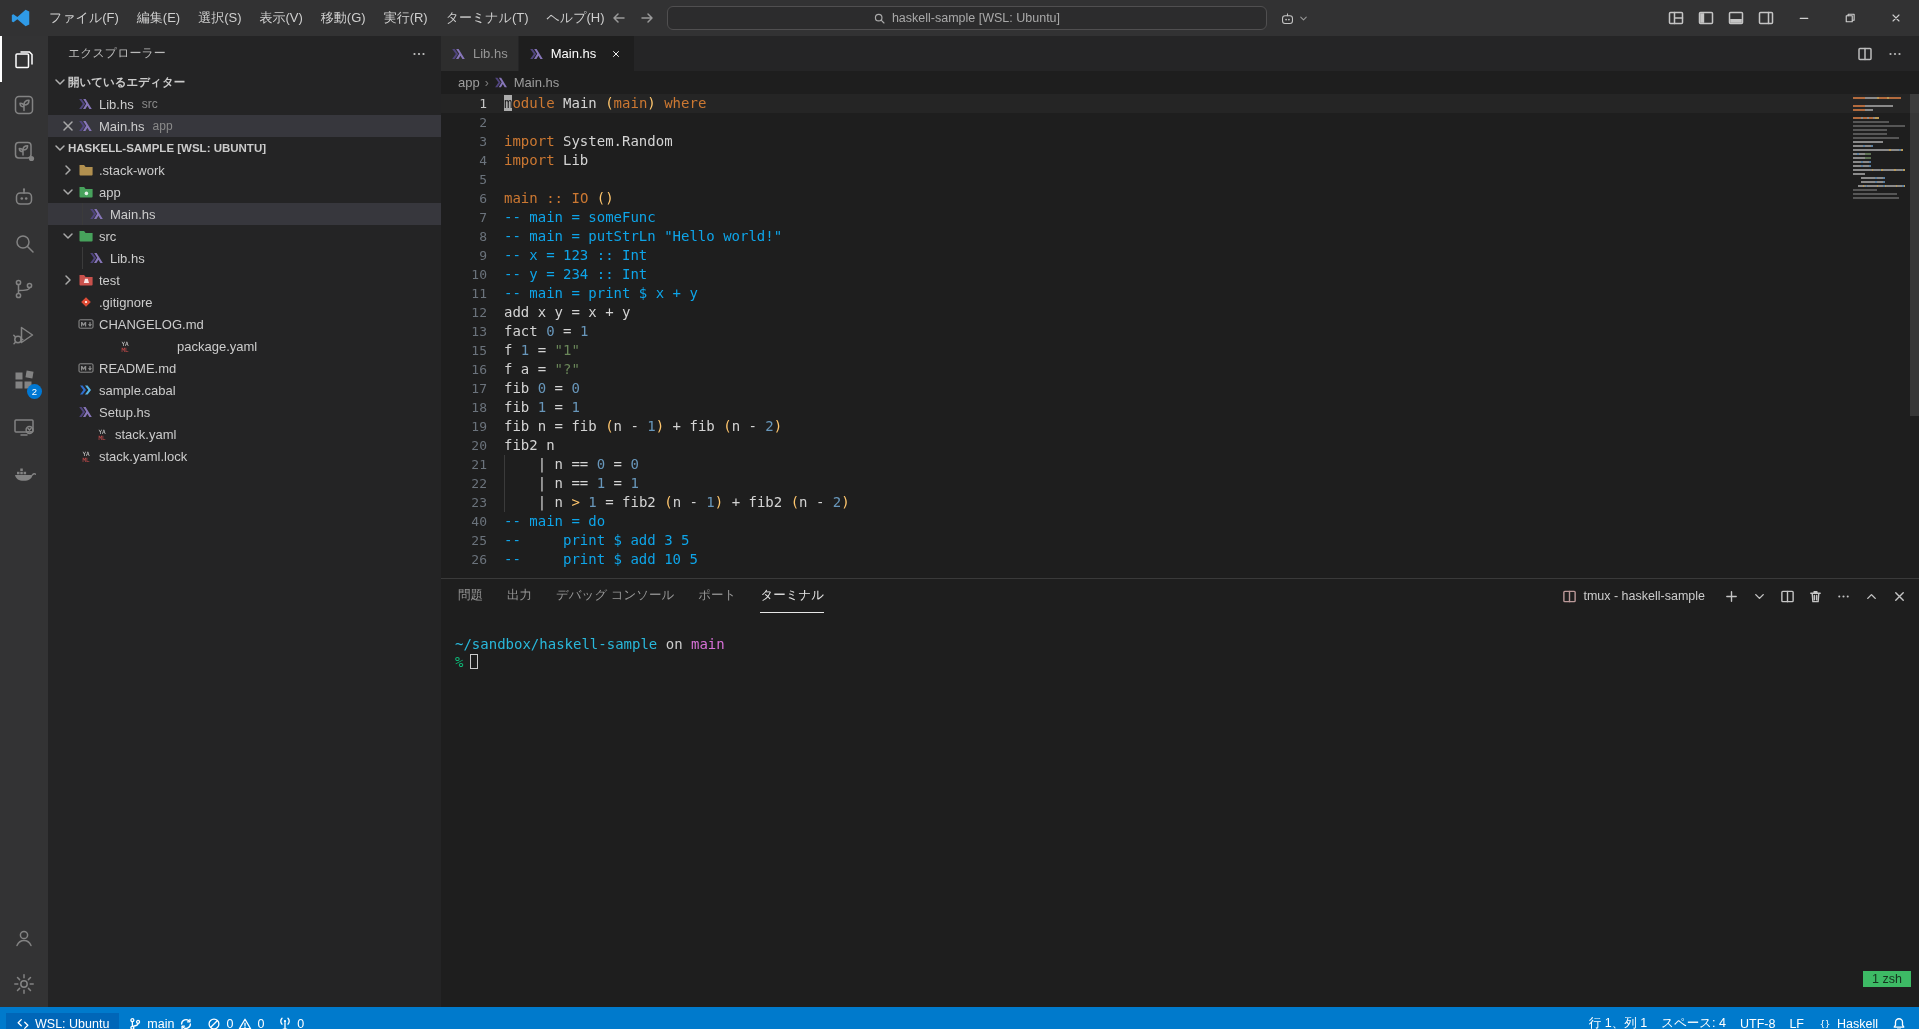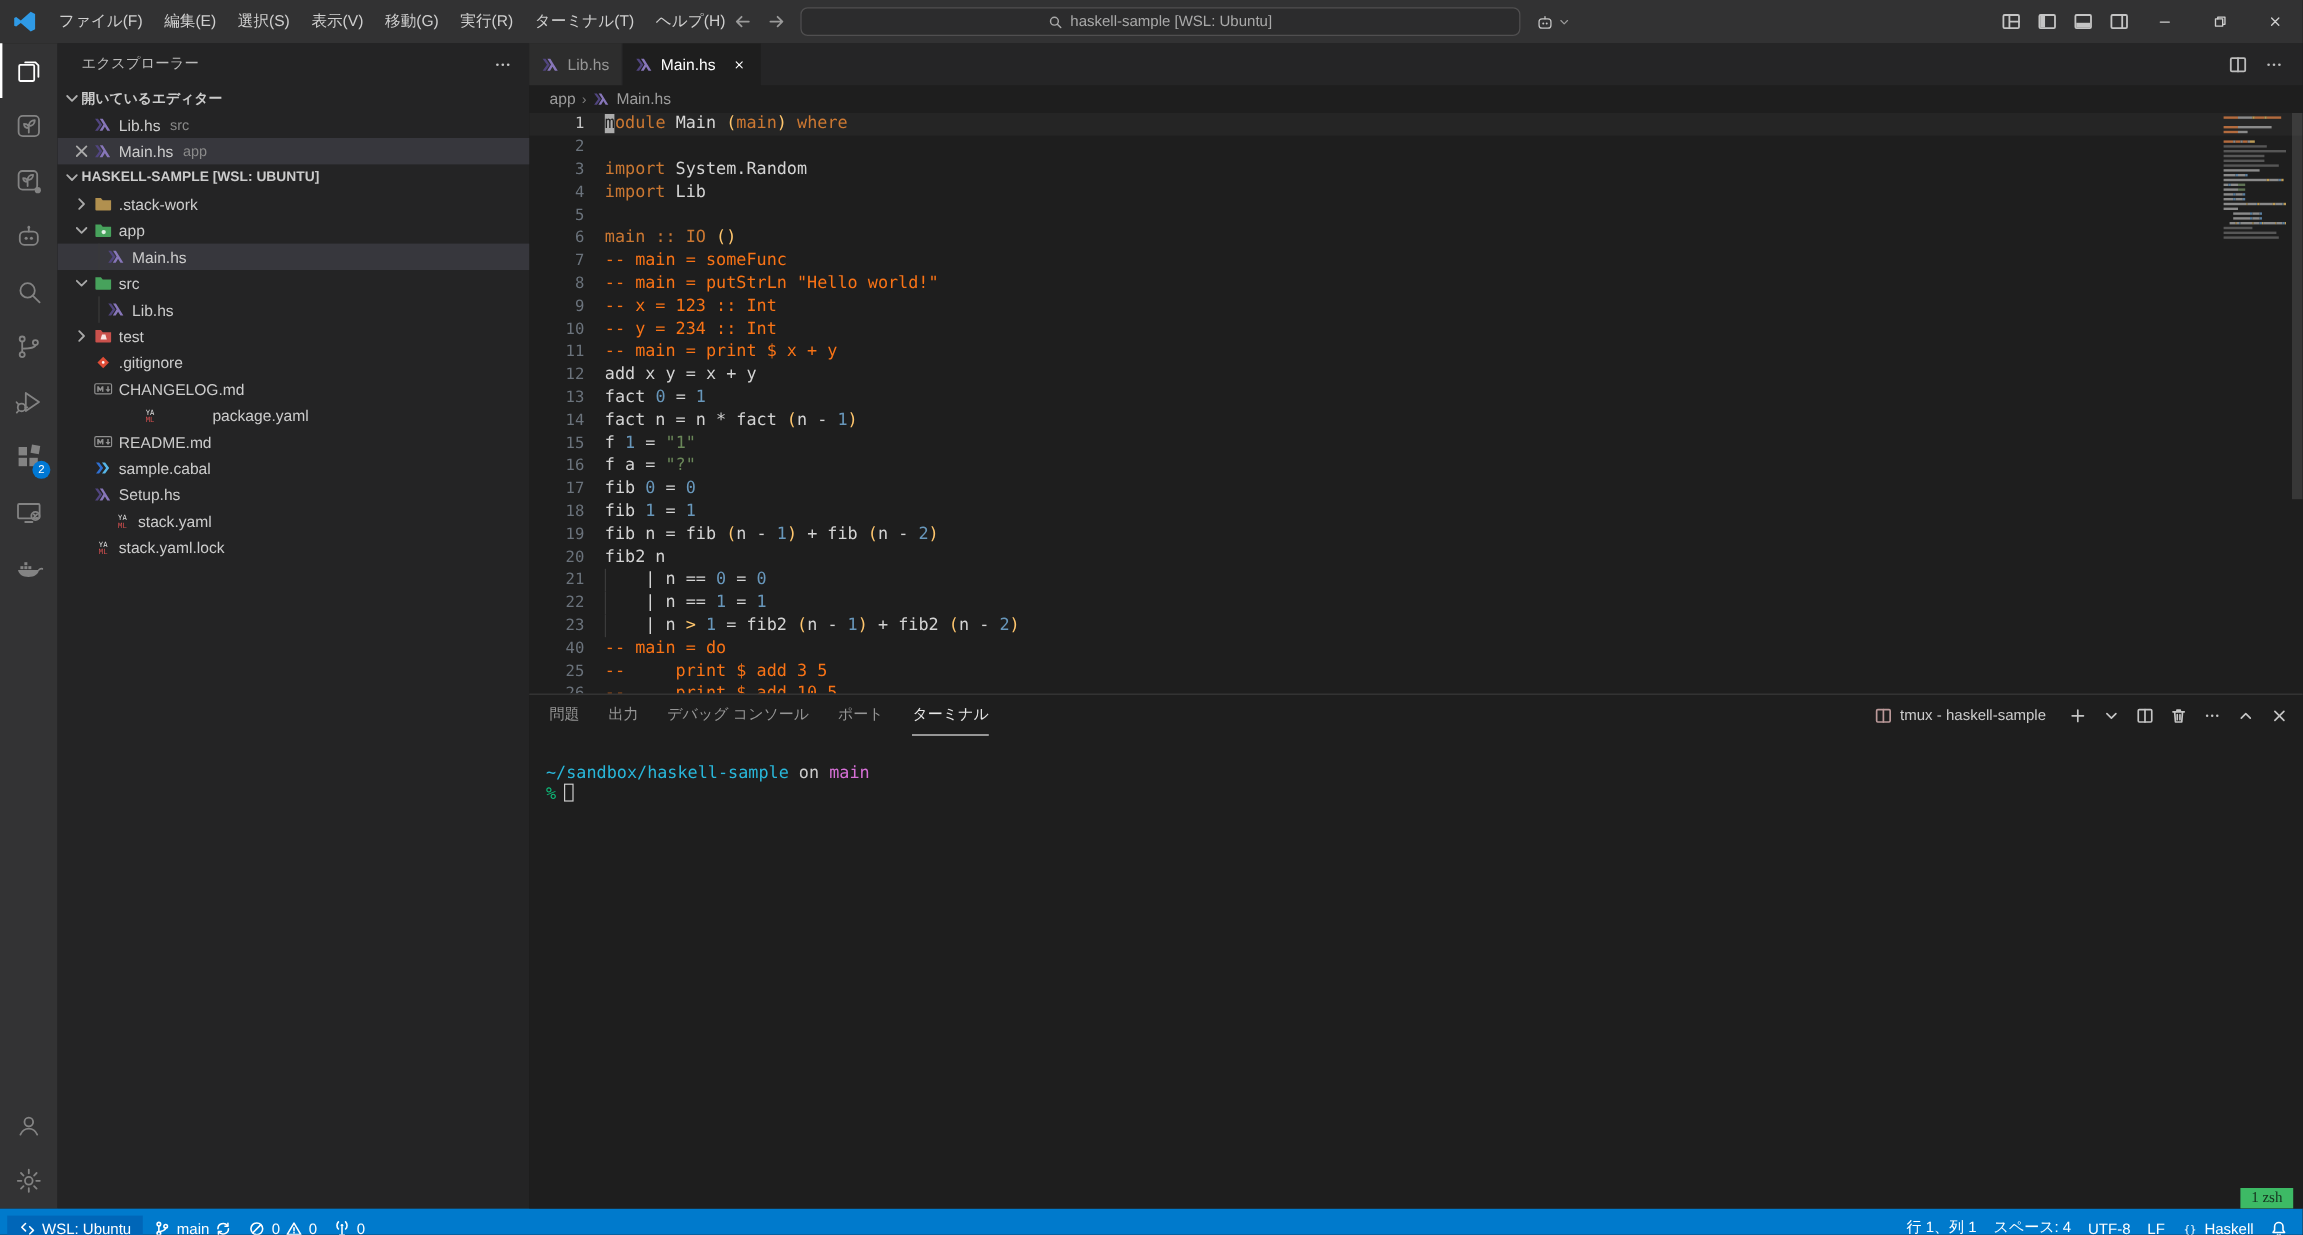--- a/index.html
+++ b/index.html
@@ -65,41 +65,41 @@
   .breadcrumb .ficon{width:15px;height:15px}
   .breadcrumb .bsep{font-size:12px;color:#7c7c7c}
 
   .code-wrap{flex:1;position:relative;overflow:hidden;font-family:"DejaVu Sans Mono",monospace;font-size:14px;line-height:19px}
   .cl{display:flex;height:19px;white-space:pre}
   .cl .ln{width:46px;text-align:right;color:#6b737c;font-size:13px;flex:none;margin-right:17px}
   .cl .lt{position:relative}
   .cl.curline{background:rgba(255,255,255,.035)}
   .cl.g .lt::before{content:'';position:absolute;left:0;top:0;bottom:0;border-left:1px solid #3b3b3b}
   .tk-k{color:#cc7832}.tk-i{color:#d4d4d4}.tk-n{color:#6897bb}.tk-s{color:#6a8759}
-  .tk-c{color:#f97316}.tk-y{color:#ffc66d}
+  .tk-c{color:#0ea5e9}.tk-y{color:#ffc66d}
   .tk-cur{background:#acacac;color:#1f1f1f}
   .minimap{position:absolute;top:3px;right:14px;width:52px}
   .mm-row{height:4px;display:flex}
   .mm-seg{height:2px}
   .vscroll{position:absolute;top:0;right:0;width:9px;height:322px;background:rgba(121,121,121,.28)}
 
   
   .panel{height:429px;flex:none;border-top:1px solid #3a3a3a;position:relative;background:#1e1e1e}
   .panel-hdr{height:34px;display:flex;align-items:center;padding:0 12px 0 17px}
   .panel-tabs{display:flex;gap:24px}
   .panel-tab{height:34px;display:flex;align-items:center;color:#969696;border-bottom:1px solid transparent;font-size:12.5px}
   .panel-tab.active{color:#e7e7e7;border-bottom-color:#e7e7e7}
   .panel-actions{margin-left:auto;display:flex;align-items:center;gap:13px;color:#c5c5c5}
   .panel-actions .icn{width:15px;height:15px}
   .term-label{display:flex;align-items:center;gap:6px;font-size:12.5px;color:#cccccc;margin-right:6px}
   .term-label .icn{width:15px;height:15px;color:#cfa3a3}
   .terminal{padding:22px 0 0 14px;font-family:"DejaVu Sans Mono",monospace;font-size:14px;line-height:18px}
   .t-cyan{color:#29b8db}.t-mag{color:#d670d6}.t-grn{color:#0dbc79}.t-fg{color:#cccccc}
   .t-cursor{display:inline-block;width:8px;height:15px;border:1px solid #cccccc;vertical-align:-2px;margin-left:7px}
-  .zsh-badge{position:absolute;right:8px;bottom:0;background:#3dba65;color:#16321f;font-family:Liberation Serif, serif;font-size:12.5px;padding:1px 9px}
+  .zsh-badge{position:absolute;right:8px;bottom:20px;background:#3dba65;color:#16321f;font-family:Liberation Sans, sans-serif;font-size:12.5px;padding:1px 9px}
 
   
   .statusbar{height:33px;background:#007acc;display:flex;align-items:center;color:#fff;font-size:12.5px;padding:0 6px}
   .sb-item{display:flex;align-items:center;gap:5px;padding:0 7px;height:22px;white-space:nowrap}
   .sb-item .icn{width:14px;height:14px}
   .sb-item.remote{background:#0066b8;padding:0 10px;margin-right:2px}
   .sb-right{margin-left:auto;display:flex;align-items:center}
 </style>
 </head>
 <body>
@@ -607,21 +607,20 @@
         <div class="cl"><span class="ln">4</span><span class="lt"><span class="tk-k">import</span><span class="tk-i"> Lib</span></span></div>
         <div class="cl"><span class="ln">5</span><span class="lt"></span></div>
         <div class="cl"><span class="ln">6</span><span class="lt"><span class="tk-k">main</span><span class="tk-i"> </span><span class="tk-k">::</span><span class="tk-i"> </span><span class="tk-k">IO</span><span class="tk-i"> </span><span class="tk-y">()</span></span></div>
         <div class="cl"><span class="ln">7</span><span class="lt"><span class="tk-c">-- main = someFunc</span></span></div>
         <div class="cl"><span class="ln">8</span><span class="lt"><span class="tk-c">-- main = putStrLn "Hello world!"</span></span></div>
         <div class="cl"><span class="ln">9</span><span class="lt"><span class="tk-c">-- x = 123 :: Int</span></span></div>
         <div class="cl"><span class="ln">10</span><span class="lt"><span class="tk-c">-- y = 234 :: Int</span></span></div>
         <div class="cl"><span class="ln">11</span><span class="lt"><span class="tk-c">-- main = print $ x + y</span></span></div>
         <div class="cl"><span class="ln">12</span><span class="lt"><span class="tk-i">add x y = x + y</span></span></div>
         <div class="cl"><span class="ln">13</span><span class="lt"><span class="tk-i">fact </span><span class="tk-n">0</span><span class="tk-i"> = </span><span class="tk-n">1</span></span></div>
-        <div class="cl"><span class="ln">14</span><span class="lt"><span class="tk-i">fact n = n * fact </span><span class="tk-y">(</span><span class="tk-i">n - </span><span class="tk-n">1</span><span class="tk-y">)</span></span></div>
         <div class="cl"><span class="ln">15</span><span class="lt"><span class="tk-i">f </span><span class="tk-n">1</span><span class="tk-i"> = </span><span class="tk-s">"1"</span></span></div>
         <div class="cl"><span class="ln">16</span><span class="lt"><span class="tk-i">f a = </span><span class="tk-s">"?"</span></span></div>
         <div class="cl"><span class="ln">17</span><span class="lt"><span class="tk-i">fib </span><span class="tk-n">0</span><span class="tk-i"> = </span><span class="tk-n">0</span></span></div>
         <div class="cl"><span class="ln">18</span><span class="lt"><span class="tk-i">fib </span><span class="tk-n">1</span><span class="tk-i"> = </span><span class="tk-n">1</span></span></div>
         <div class="cl"><span class="ln">19</span><span class="lt"><span class="tk-i">fib n = fib </span><span class="tk-y">(</span><span class="tk-i">n - </span><span class="tk-n">1</span><span class="tk-y">)</span><span class="tk-i"> + fib </span><span class="tk-y">(</span><span class="tk-i">n - </span><span class="tk-n">2</span><span class="tk-y">)</span></span></div>
         <div class="cl"><span class="ln">20</span><span class="lt"><span class="tk-i">fib2 n</span></span></div>
         <div class="cl g"><span class="ln">21</span><span class="lt"><span class="tk-i">    | n == </span><span class="tk-n">0</span><span class="tk-i"> = </span><span class="tk-n">0</span></span></div>
         <div class="cl g"><span class="ln">22</span><span class="lt"><span class="tk-i">    | n == </span><span class="tk-n">1</span><span class="tk-i"> = </span><span class="tk-n">1</span></span></div>
         <div class="cl g"><span class="ln">23</span><span class="lt"><span class="tk-i">    | n </span><span class="tk-y">&gt;</span><span class="tk-i"> </span><span class="tk-n">1</span><span class="tk-i"> = fib2 </span><span class="tk-y">(</span><span class="tk-i">n - </span><span class="tk-n">1</span><span class="tk-y">)</span><span class="tk-i"> + fib2 </span><span class="tk-y">(</span><span class="tk-i">n - </span><span class="tk-n">2</span><span class="tk-y">)</span></span></div>
         <div class="cl"><span class="ln">40</span><span class="lt"><span class="tk-c">-- main = do</span></span></div>

